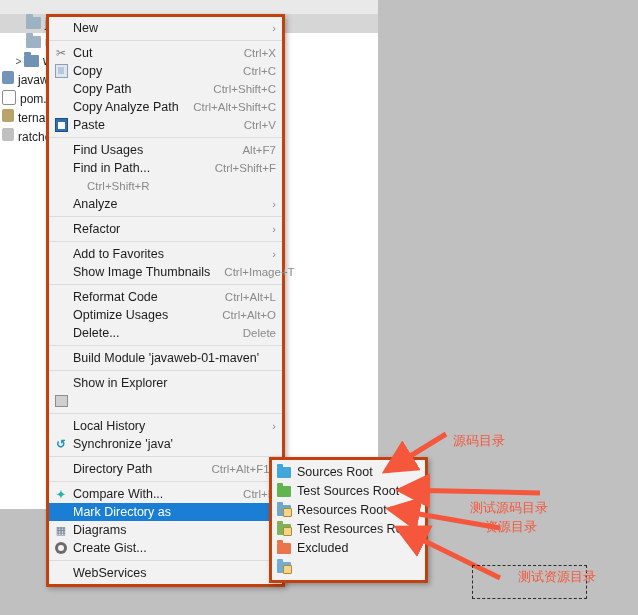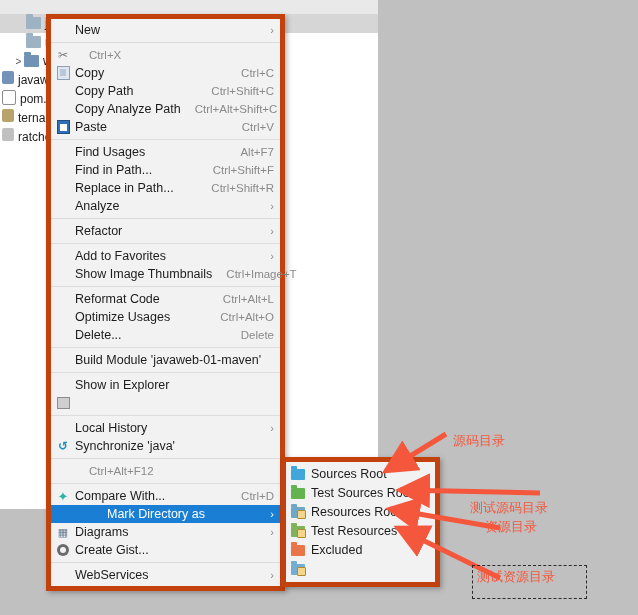--- a/index.html
+++ b/index.html
@@ -58,21 +58,21 @@
   }
   .mini-ic.m{background:#7394b8;}
   .mini-ic.pom{background:#ffffff;border:1px solid #8d8d8d;}
   .mini-ic.lib{background:#b8a36a;}
   .mini-ic.scr{background:#c0c0c0;}
   .tree-lbl{vertical-align:top;}
 
   
   .menu{
     position:absolute;background:#f2f2f2;
-    border:5px solid #c2410c;
+    border:3px solid #c2410c;
     box-shadow:2px 2px 5px rgba(0,0,0,.28);
     box-sizing:border-box;
     font-size:12.5px;
     padding:2px 0;
   }
   #main-menu{left:46px;top:14px;width:239px;}
   .mi{
     position:relative;height:18px;line-height:18px;
     display:flex;align-items:center;
     padding:0 6px 0 0;white-space:nowrap;
@@ -80,21 +80,21 @@
   .mi .ic{
     width:24px;min-width:24px;height:18px;display:flex;
     align-items:center;justify-content:center;
   }
   .mi .lbl{flex:1;color:#1c1c1c;}
   .mi .acc{color:#8a8a8a;font-size:11.5px;padding-left:14px;}
   .mi .arrow{
     color:#8a8a8a;font-size:11px;padding-left:10px;
     width:10px;text-align:right;
   }
-  .mi.hl{background:#1a7fd4;gap:32px;}
+  .mi.hl{background:#1a7fd4;}
   .mi.hl .lbl{color:#ffffff;}
   .mi.hl .arrow{color:#ffffff;}
   .sep{height:1px;background:#dcdcdc;margin:3px 0 3px 24px;}
   .sep.full{margin-left:0;}
 
   
   .g{display:inline-block;position:relative;}
   .g-scissors{font-size:12px;color:#777;line-height:1;}
   .g-copy{width:11px;height:12px;background:#dfe6ee;border:1px solid #8ba0b6;position:relative;}
   .g-copy::after{content:"";position:absolute;left:2px;top:2px;width:6px;height:7px;
@@ -103,21 +103,21 @@
   .g-paste::after{content:"";position:absolute;left:2px;top:3px;width:7px;height:7px;background:#ffffff;}
   .g-term{width:11px;height:10px;background:#cfcfcf;border:1px solid #8d8d8d;}
   .g-sync{color:#1d8fc0;font-size:12px;line-height:1;font-weight:bold;}
   .g-compare{color:#2bb3a6;font-size:13px;line-height:1;}
   .g-diagram{color:#6b7f93;font-size:11px;line-height:1;}
   .g-gist{width:12px;height:12px;border-radius:50%;background:#6b6b6b;position:relative;}
   .g-gist::after{content:"";position:absolute;left:3px;top:3px;width:6px;height:6px;
     border-radius:50%;background:#f2f2f2;}
 
   
-  #sub-menu{left:281px;top:457px;width:159px;padding:3px 0;}
+  #sub-menu{left:269px;top:457px;width:159px;padding:3px 0;}
   .si{height:19px;line-height:19px;display:flex;align-items:center;padding:0 8px 0 5px;white-space:nowrap;}
   .si .sic{width:20px;min-width:20px;display:flex;align-items:center;}
   .si .slbl{color:#1c1c1c;font-size:12.5px;}
   .sf{display:inline-block;width:14px;height:11px;border-radius:1px;position:relative;}
   .sf::before{content:"";position:absolute;left:0;top:-3px;width:6px;height:3px;border-radius:1px 1px 0 0;background:inherit;}
   .sf.c-src{background:#41a6d9;}
   .sf.c-test{background:#63b44f;}
   .sf.c-res{background:#6fa8c6;}
   .sf.c-testres{background:#7fb259;}
   .sf.c-excl{background:#e8764a;}
@@ -127,21 +127,21 @@
 
   
   .anno-layer{position:absolute;inset:0;pointer-events:none;}
   .anno-txt{
     position:absolute;color:#f4573c;font-size:13px;white-space:nowrap;
     font-family:"DejaVu Sans","Liberation Sans",sans-serif;
   }
   .dashbox{
     position:absolute;border:1.5px dashed #2a2a2a;box-sizing:border-box;
   }
-  .dashbox .anno-txt{position:static;display:block;padding:2px 4px;}
+  .dashbox .anno-txt{position:static;display:block;padding:2px 4px;margin-left:41px;}
 </style>
 </head>
 <body>
 
 <div id="root">
 
   <div class="ide-top-band"></div>
   <div class="ide-left-pane"></div>
   <div class="grey-canvas"></div>
   <div class="grey-canvas-bottom"></div>
@@ -176,20 +176,21 @@
       <span class="ic"></span>
       <span class="lbl">New</span>
       <span class="arrow">›</span>
     </div>
     <div class="sep full"></div>
 
     <div class="mi">
       <span class="ic">
           <span class="g g-scissors">✂</span>
         </span>
+      <span class="lbl">Cut</span>
       <span class="acc">Ctrl+X</span>
     </div>
     <div class="mi">
       <span class="ic">
           <span class="g g-copy"></span>
         </span>
       <span class="lbl">Copy</span>
       <span class="acc">Ctrl+C</span>
     </div>
     <div class="mi">
@@ -216,21 +217,20 @@
       <span class="lbl">Find Usages</span>
       <span class="acc">Alt+F7</span>
     </div>
     <div class="mi">
       <span class="ic"></span>
       <span class="lbl">Find in Path...</span>
       <span class="acc">Ctrl+Shift+F</span>
     </div>
     <div class="mi">
       <span class="ic"></span>
-      <span class="lbl">Replace in Path...</span>
       <span class="acc">Ctrl+Shift+R</span>
     </div>
     <div class="mi">
       <span class="ic"></span>
       <span class="lbl">Analyze</span>
       <span class="arrow">›</span>
     </div>
     <div class="sep full"></div>
 
     <div class="mi">
@@ -294,20 +294,21 @@
     <div class="mi">
       <span class="ic">
           <span class="g g-sync">↺</span>
         </span>
       <span class="lbl">Synchronize 'java'</span>
     </div>
     <div class="sep full"></div>
 
     <div class="mi">
       <span class="ic"></span>
+      <span class="lbl">Directory Path</span>
       <span class="acc">Ctrl+Alt+F12</span>
     </div>
     <div class="sep full"></div>
 
     <div class="mi">
       <span class="ic">
           <span class="g g-compare">✦</span>
         </span>
       <span class="lbl">Compare With...</span>
       <span class="acc">Ctrl+D</span>

